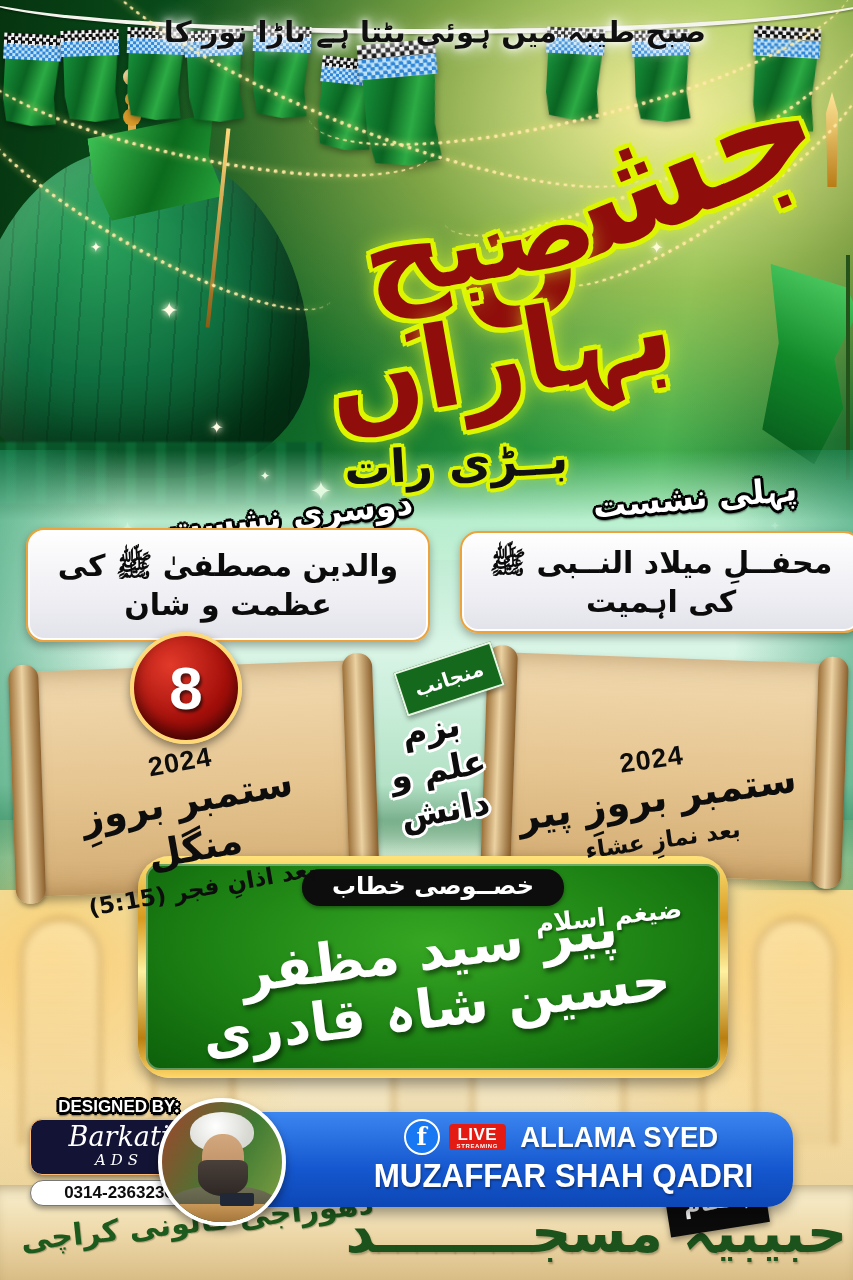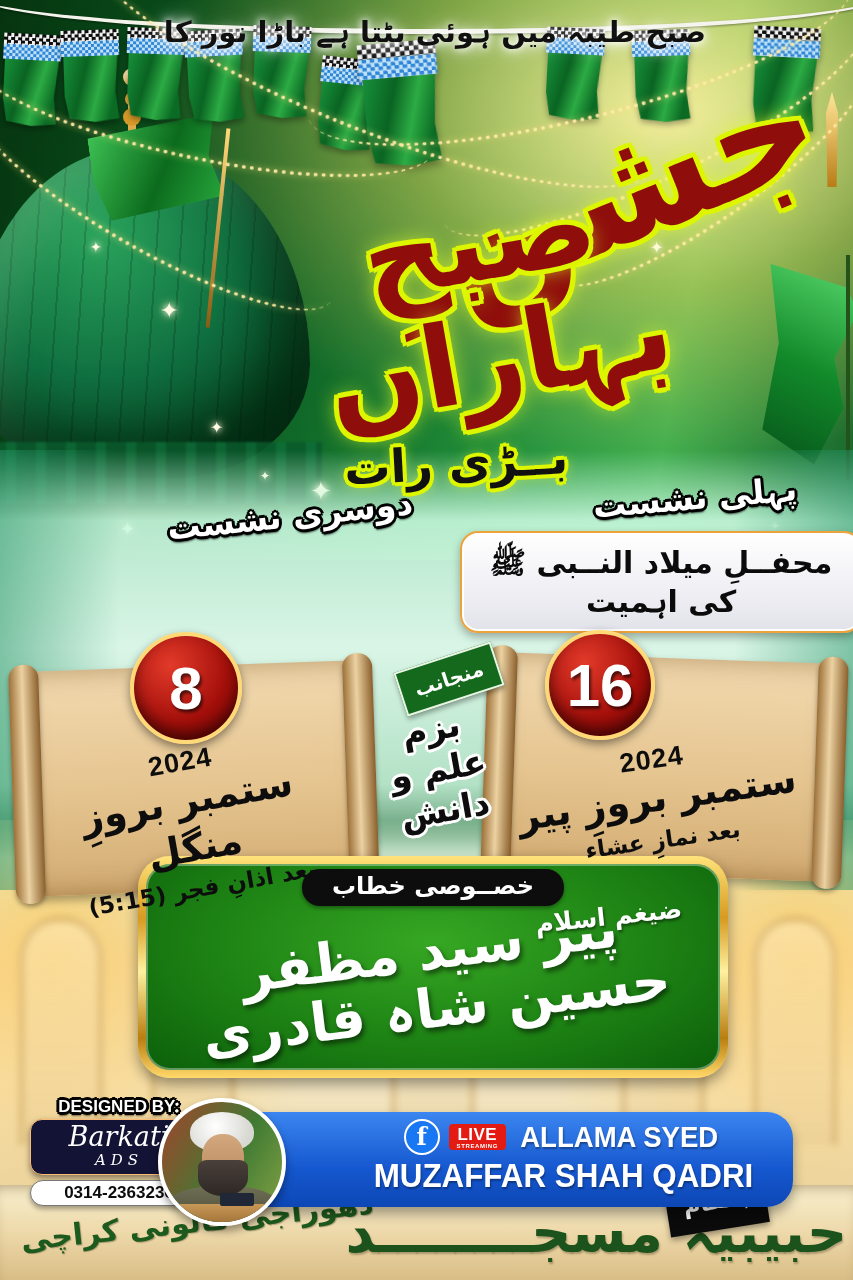--- a/index.html
+++ b/index.html
@@ -127,21 +127,21 @@
   .org-label{position:absolute;left:398px;top:656px;width:102px;height:46px;z-index:5;transform:rotate(-18deg);
     background:#14691c;border:2px solid #e8f5e4;display:flex;align-items:center;justify-content:center;
     color:#fff;font-size:20px;font-weight:bold;box-shadow:0 3px 5px rgba(0,0,0,.35);}
   .org-name{position:absolute;left:378px;top:708px;width:120px;z-index:5;transform:rotate(-10deg);
     font-size:34px;font-weight:bold;text-align:center;line-height:1.2;}
 
   
   .speech{position:absolute;left:138px;top:856px;width:590px;height:222px;z-index:5;border-radius:32px;padding:8px;
     background:linear-gradient(180deg,#ffe37a,#d69a20 28%,#fff1a0 52%,#b97e10 82%,#ffd96a);
     box-shadow:0 6px 14px rgba(0,0,0,.4);}
-  .speech-in{position:relative;width:100%;height:100%;border-radius:24px;
+  .speech-in{position:relative;width:100%;height:100%;border-radius:14px;
     background:radial-gradient(ellipse at 50% 38%,#36a723,#1d8214 55%,#0c5f0a);
     box-shadow:inset 0 0 0 2px rgba(255,255,255,.35);}
   .speech-label{position:absolute;left:50%;top:5px;transform:translateX(-50%);z-index:2;
     background:#0d0d0d;color:#fff;border-radius:18px;padding:3px 30px 6px;font-size:24px;font-weight:bold;
     white-space:nowrap;box-shadow:0 2px 4px rgba(0,0,0,.4);}
   .speech-hon{position:absolute;right:38px;top:38px;color:#fff;font-size:25px;font-weight:bold;
     transform:rotate(-6deg);text-shadow:1px 2px 3px rgba(0,0,0,.5);}
   .speech-name{position:absolute;left:22px;right:22px;top:58px;color:#fff;font-size:54px;font-weight:bold;
     transform:rotate(-7deg);text-align:center;line-height:1.08;text-shadow:2px 4px 5px rgba(0,0,0,.5);}
 
@@ -278,25 +278,25 @@
   <div class="title-1 rtl o-yellow">جشن</div>
   <div class="title-2 rtl o-yellow">صبحِ بہاراں</div>
   <div class="subtitle rtl o-yellow-black">بــڑی رات</div>
 
   <div class="sess-head rtl o-black" style="left:545px;top:478px;width:300px;transform:rotate(-5deg)">پہلی نشست</div>
   <div class="sess-box" style="left:460px;top:531px;width:402px;height:102px">
     <div class="topic rtl">محفــلِ میلاد النــبی ﷺ کی اہمیت</div>
   </div>
 
   <div class="sess-head rtl o-black" style="left:140px;top:496px;width:300px;transform:rotate(-6deg)">دوسری نشست</div>
+  <div class="sess-box" style="left:26px;top:528px;width:404px;height:114px">
+    <div class="topic rtl">والدین مصطفیٰ ﷺ کی عظمت و شان</div>
+  </div>
 
   <div class="scroll" style="left:492px;top:658px;width:345px;height:218px;transform:rotate(2deg)"></div>
-  <div class="day-circle" style="left:545px;top:630px;width:110px;height:110px">
-    <span class="day">16</span>
-  </div>
   <div class="scroll-text rtl" style="left:502px;top:744px;width:310px;transform:rotate(-8deg)">
     <span class="year">2024</span>
     <span class="dayname">ستمبر بروزِ پیر</span>
     <span class="time">بعد نمازِ عشاء</span>
   </div>
 
   <div class="scroll" style="left:20px;top:666px;width:348px;height:225px;transform:rotate(-2deg)"></div>
   <div class="day-circle" style="left:130px;top:632px;width:112px;height:112px">
     <span class="day">8</span>
   </div>

